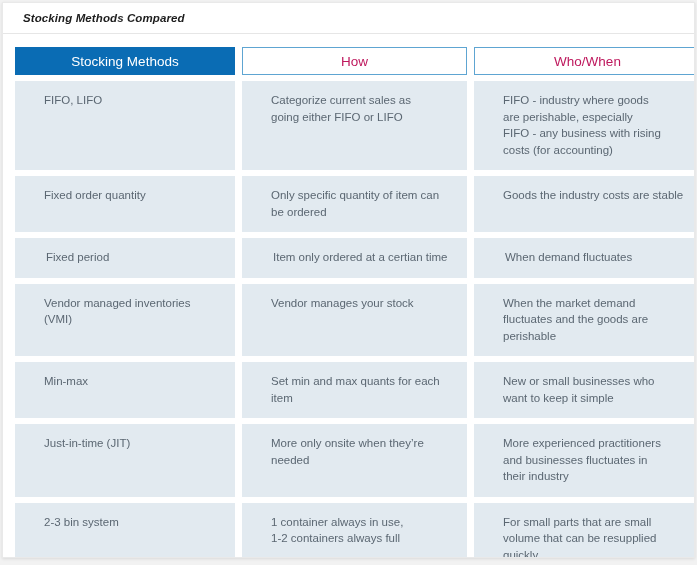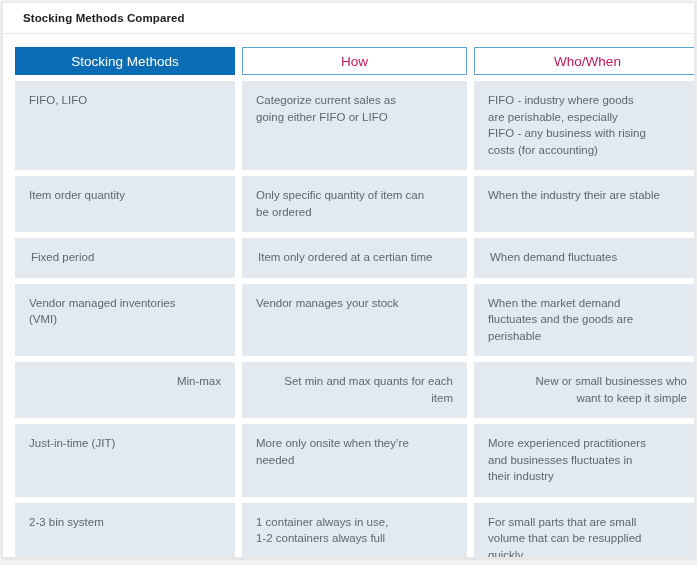--- a/index.html
+++ b/index.html
@@ -34,20 +34,21 @@
     display: flex;
     align-items: center;
     padding-left: 20px;
   }
 
   .card-title {
     font-size: 11.5px;
     font-weight: bold;
     color: #1d1d1d;
     letter-spacing: 0.1px;
+    font-style: italic;
   }
 
   .table-wrap {
     padding: 7px 5px 0 5px;
   }
 
   .tbl {
     width: 100%;
     border-collapse: separate;
     border-spacing: 7px 6px;
@@ -89,27 +90,28 @@
     font-size: 11.5px;
     line-height: 16.5px;
     vertical-align: top;
     padding: 11px 14px 12px 14px;
     box-sizing: border-box;
   }
 
   td .cell-line {
     display: block;
     white-space: pre;
+    margin-left: 15px;
   }
 
   .row-h1 td { height: 76px; }
   .row-h2 td { height: 52px; }
   .row-h3 td { height: 38px; padding-left: 16px; }
   .row-h4 td { height: 66px; }
-  .row-h5 td { height: 52px; text-align: right; }
+  .row-h5 td { height: 52px; }
   .row-h6 td { height: 66px; }
   .row-h7 td { height: 66px; }
 </style>
 </head>
 <body>
 
 <div class="card">
 
   <div class="card-header">
     <span class="card-title">Stocking Methods Compared</span>
@@ -142,28 +144,28 @@
           <td>
               <span class="cell-line">FIFO - industry where goods</span>
               <span class="cell-line">are perishable, especially</span>
               <span class="cell-line">FIFO - any business with rising</span>
               <span class="cell-line">costs (for accounting)</span>
             </td>
         </tr>
 
         <tr class="row-h2">
           <td>
-              <span class="cell-line">Item order quantity</span>
+              <span class="cell-line">Fixed order quantity</span>
             </td>
           <td>
               <span class="cell-line">Only specific quantity of item can</span>
               <span class="cell-line">be ordered</span>
             </td>
           <td>
-              <span class="cell-line">When the industry their are stable</span>
+              <span class="cell-line">Goods the industry costs are stable</span>
             </td>
         </tr>
 
         <tr class="row-h3">
           <td>
               <span class="cell-line">Fixed period</span>
             </td>
           <td>
               <span class="cell-line">Item only ordered at a certian time</span>
             </td>

